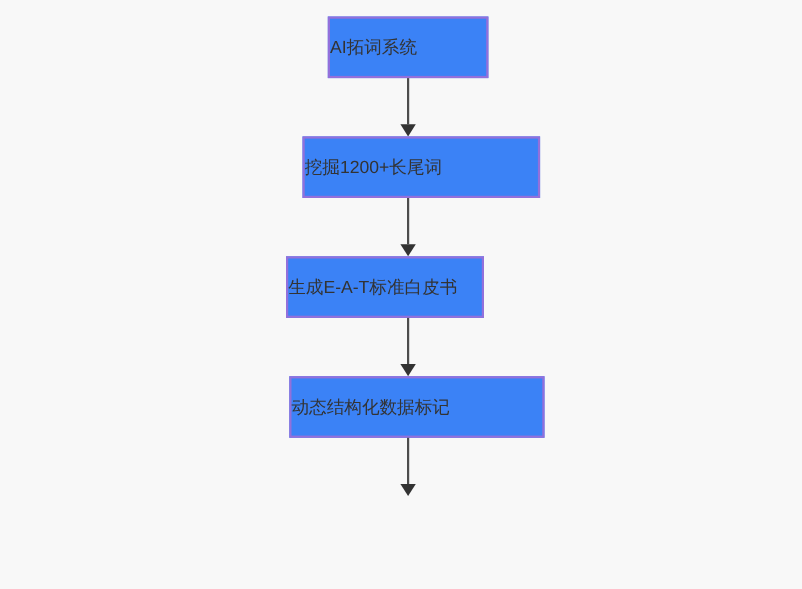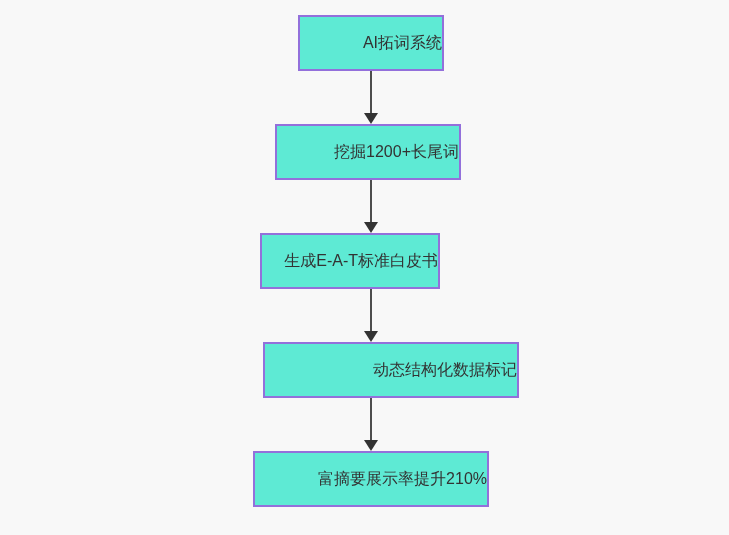--- a/index.html
+++ b/index.html
@@ -11,33 +11,33 @@
     width: 729px;
     height: 535px;
     background: #f8f8f8;
     font-family: "Liberation Sans", "DejaVu Sans", sans-serif;
     overflow: hidden;
   }
   .node {
     position: absolute;
     box-sizing: border-box;
     height: 56px;
-    background: #5eead4;
+    background: #3b82f6;
     border: 2px solid #9370DB;
     display: flex;
     align-items: center;
-    justify-content: flex-end;
+    justify-content: flex-start;
     font-size: 16px;
     color: #333333;
     white-space: nowrap;
   }
   .n1 { left: 298px; top: 15px;  width: 146px; }
-  .n2 { left: 275px; top: 124px; width: 186px; }
+  .n2 { left: 275px; top: 124px; width: 216px; }
   .n3 { left: 260px; top: 233px; width: 180px; }
-  .n4 { left: 263px; top: 342px; width: 256px; }
+  .n4 { left: 263px; top: 342px; width: 232px; }
   .n5 { left: 253px; top: 451px; width: 236px; }
 
   .edge {
     position: absolute;
     left: 364px;
     width: 14px;
     height: 53px;
     display: flex;
     flex-direction: column;
     align-items: center;
@@ -93,17 +93,14 @@
 
   <div class="node n4">
     <span>动态结构化数据标记</span>
   </div>
 
   <div class="edge e4">
     <div class="shaft"></div>
     <div class="head"></div>
   </div>
 
-  <div class="node n5">
-    <span>富摘要展示率提升210%</span>
-  </div>
 
 </div>
 
 </body></html>

